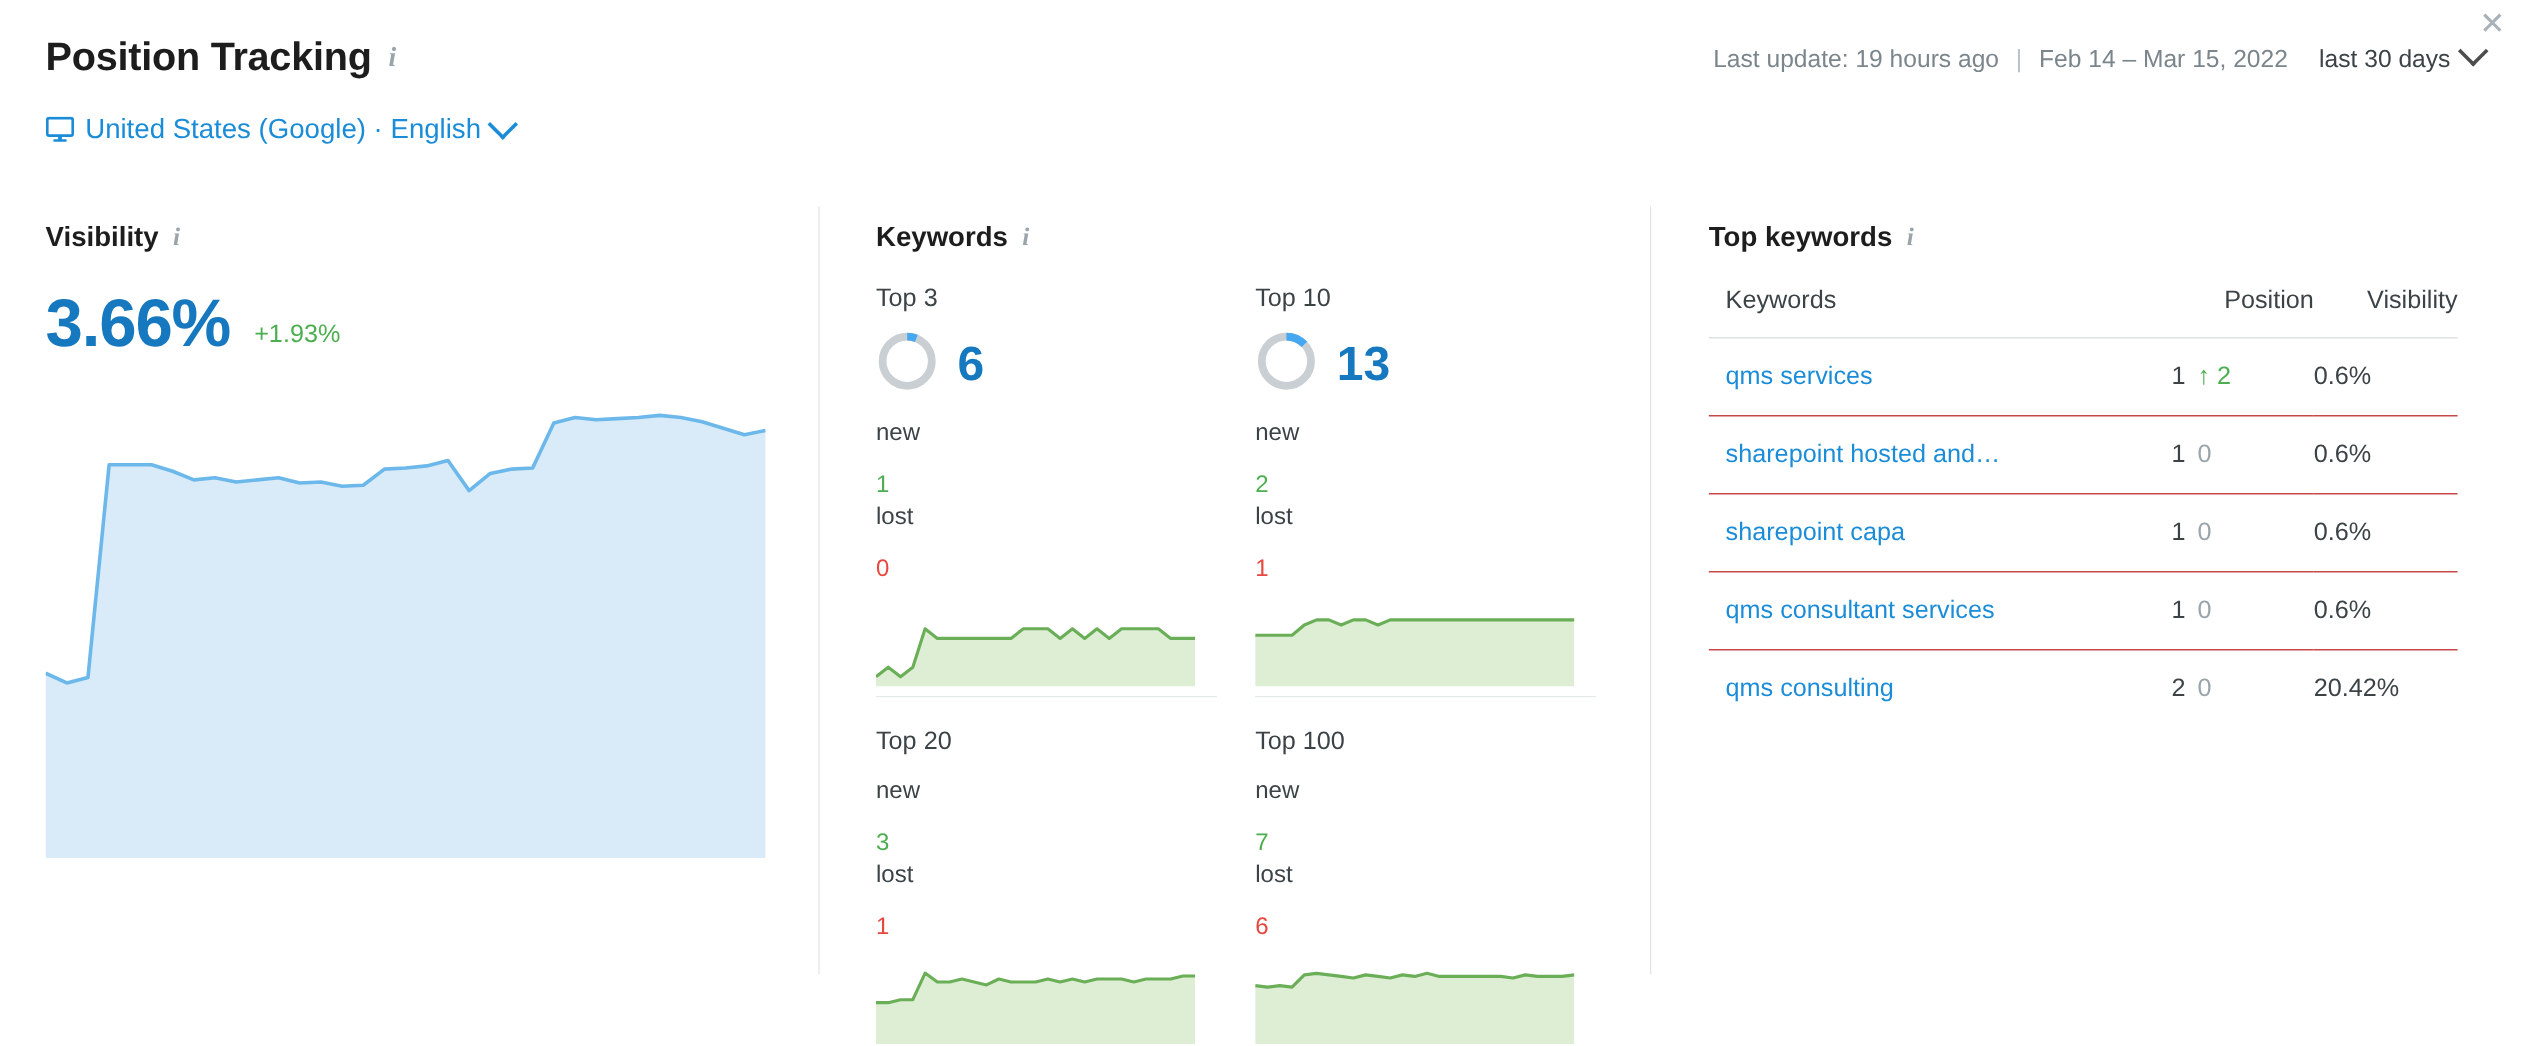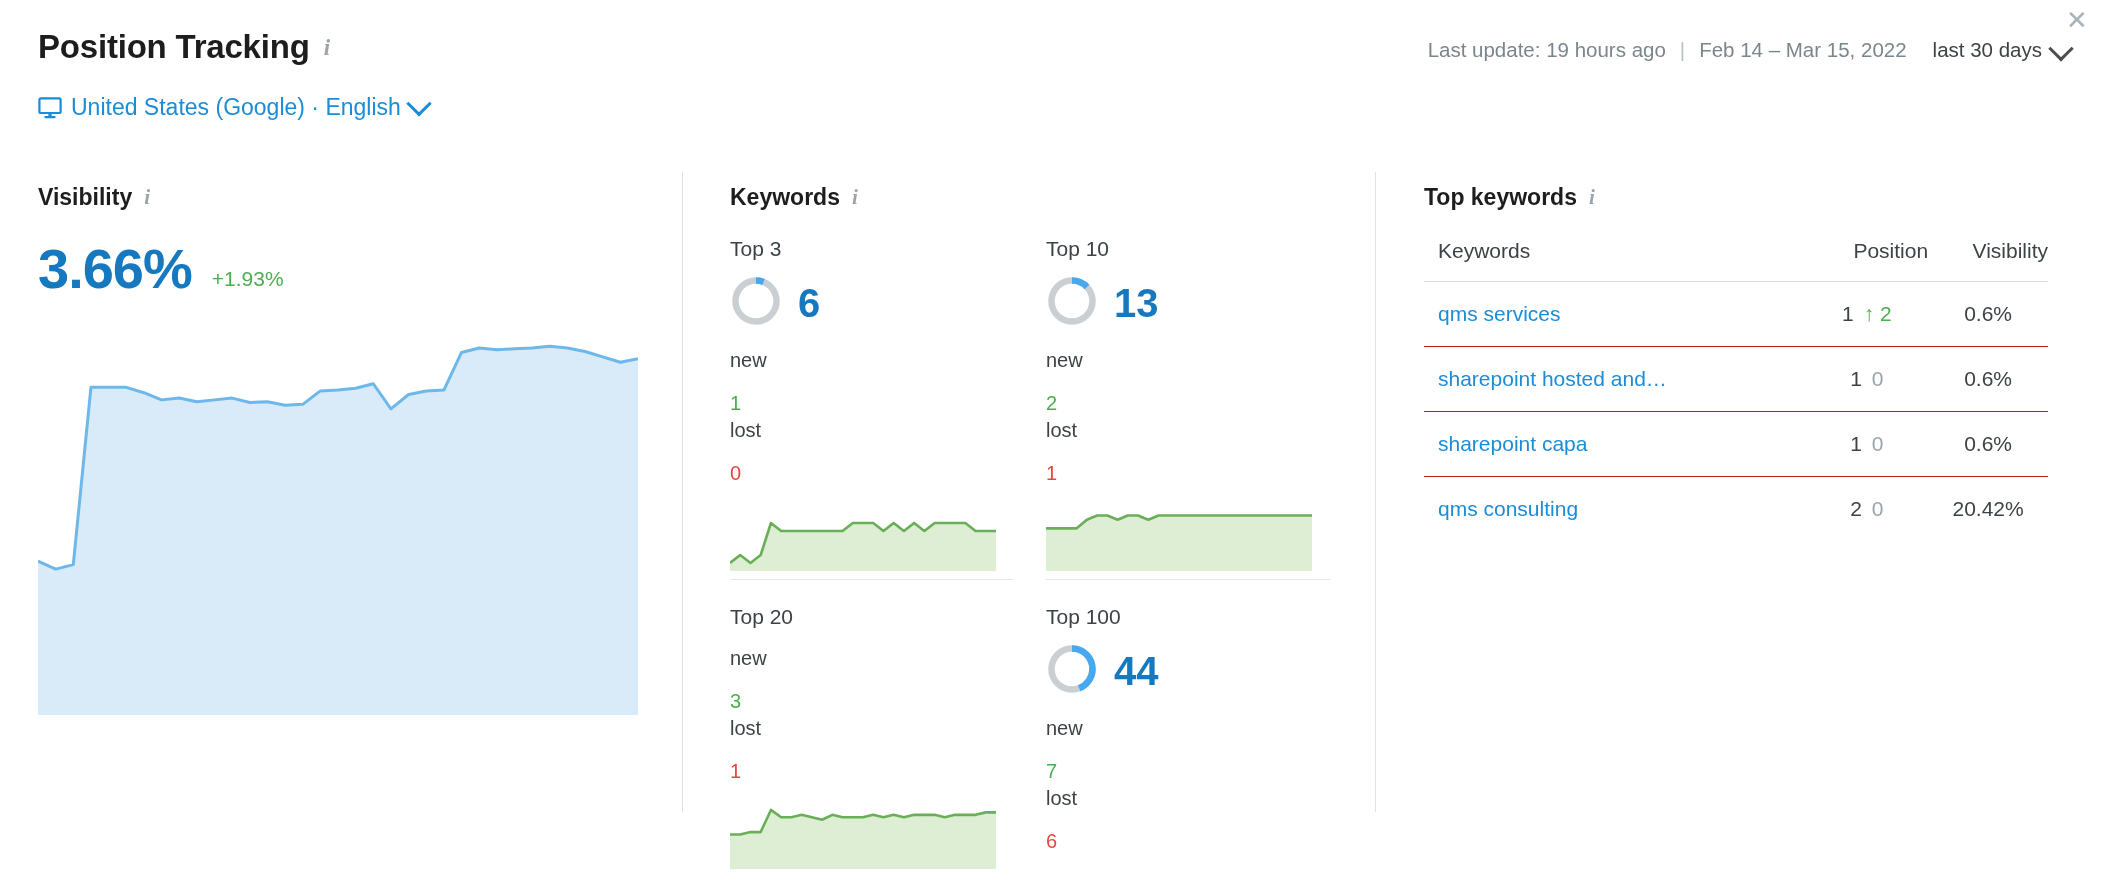--- a/index.html
+++ b/index.html
@@ -78,21 +78,21 @@
     color: #6c757d;
     gap: 0;
   }
   .header-meta .last-update { color: #7b868c; }
   .header-meta .sep { color: #b9c1c6; margin: 0 14px; }
   .header-meta .daterange { color: #7b868c; }
   .header-meta .period {
     color: #3c4347;
     margin-left: 26px;
     display: flex;
-    align-items: flex-end;
+    align-items: flex-start;
     gap: 10px;
     cursor: pointer;
   }
 
   .close-btn {
     position: absolute;
     right: 14px; top: 7px;
     width: 26px; height: 26px;
     color: #a8b2b8;
     font-size: 26px;
@@ -218,21 +218,21 @@
     color: #3c4347;
     padding: 0 0 18px 0;
     text-align: right;
     font-size: 21px;
   }
   .topkw-table th.kw-col { text-align: left; padding-left: 14px; }
   .topkw-table tbody tr { border-top: 1px solid #b91c1c; }
   .topkw-table thead tr th { border-bottom: 1px solid #d6dadd; }
   .topkw-table td {
     padding: 20px 0;
-    text-align: center;
+    text-align: left;
     color: #3c4347;
     font-size: 21px;
   }
   .topkw-table td.kw-col {
     text-align: left;
     padding-left: 14px;
     color: #1a8cd8;
     cursor: pointer;
   }
   .topkw-table td.pos-col { white-space: nowrap; padding-right: 4px; }
@@ -369,27 +369,20 @@
             </div>
           </div>
           <div class="kw-spark"><svg width="266" height="72" viewBox="0 0 266 72" preserveAspectRatio="none">
               <path d="M0.00,37.54 L10.23,37.54 L20.46,35.08 L30.69,35.08 L40.92,12.92 L51.15,20.31 L61.38,20.31 L71.62,17.85 L81.85,20.31 L92.08,22.77 L102.31,17.85 L112.54,20.31 L122.77,20.31 L133.00,20.31 L143.23,17.85 L153.46,20.31 L163.69,17.85 L173.92,20.31 L184.15,17.85 L194.38,17.85 L204.62,17.85 L214.85,20.31 L225.08,17.85 L235.31,17.85 L245.54,17.85 L255.77,15.38 L266.00,15.38 L266,72 L0,72 Z" fill="#ddeed5"></path>
               <path d="M0.00,37.54 L10.23,37.54 L20.46,35.08 L30.69,35.08 L40.92,12.92 L51.15,20.31 L61.38,20.31 L71.62,17.85 L81.85,20.31 L92.08,22.77 L102.31,17.85 L112.54,20.31 L122.77,20.31 L133.00,20.31 L143.23,17.85 L153.46,20.31 L163.69,17.85 L173.92,20.31 L184.15,17.85 L194.38,17.85 L204.62,17.85 L214.85,20.31 L225.08,17.85 L235.31,17.85 L245.54,17.85 L255.77,15.38 L266.00,15.38" fill="none" stroke="#6aaf57" stroke-width="2.6" stroke-linejoin="round" vector-effect="non-scaling-stroke"></path>
             </svg></div>
         </div>
         <div class="kw-cell row2">
           <div class="kw-hdiv"></div>
           <div class="kw-label">Top 100</div>
-          <div class="kw-num-row">
-            <span><svg width="52" height="52" viewBox="0 0 52 52">
-                <circle cx="26" cy="26" r="20.5" fill="none" stroke="#c9cfd3" stroke-width="6.5"></circle>
-                <circle cx="26" cy="26" r="20.5" fill="none" stroke="#46a8f0" stroke-width="6.5" stroke-dasharray="56.67 72.13" stroke-dashoffset="0" stroke-linecap="butt" transform="rotate(-90 26 26)"></circle>
-              </svg></span>
-            <span class="kw-count">44</span>
-          </div>
           <div class="kw-stats">
             <div class="srow">
               <span class="slabel">new</span>
               <span class="new-val">7</span>
             </div>
             <div class="srow">
               <span class="slabel">lost</span>
               <span class="lost-val">6</span>
             </div>
           </div>
@@ -425,20 +418,25 @@
             <td class="kw-col">sharepoint hosted and…</td>
             <td class="pos-col"><span class="pos-val">1</span><span class="pos-delta ">0</span></td>
             <td class="vis-col">0.6%</td>
           </tr>
           <tr>
             <td class="kw-col">sharepoint capa</td>
             <td class="pos-col"><span class="pos-val">1</span><span class="pos-delta ">0</span></td>
             <td class="vis-col">0.6%</td>
           </tr>
           <tr>
+            <td class="kw-col">qms consultant services</td>
+            <td class="pos-col"><span class="pos-val">1</span><span class="pos-delta ">0</span></td>
+            <td class="vis-col">0.6%</td>
+          </tr>
+          <tr>
             <td class="kw-col">qms consulting</td>
             <td class="pos-col"><span class="pos-val">2</span><span class="pos-delta ">0</span></td>
             <td class="vis-col">20.42%</td>
           </tr>
         </tbody>
     </table>
   </div>
 
 </div>
 

